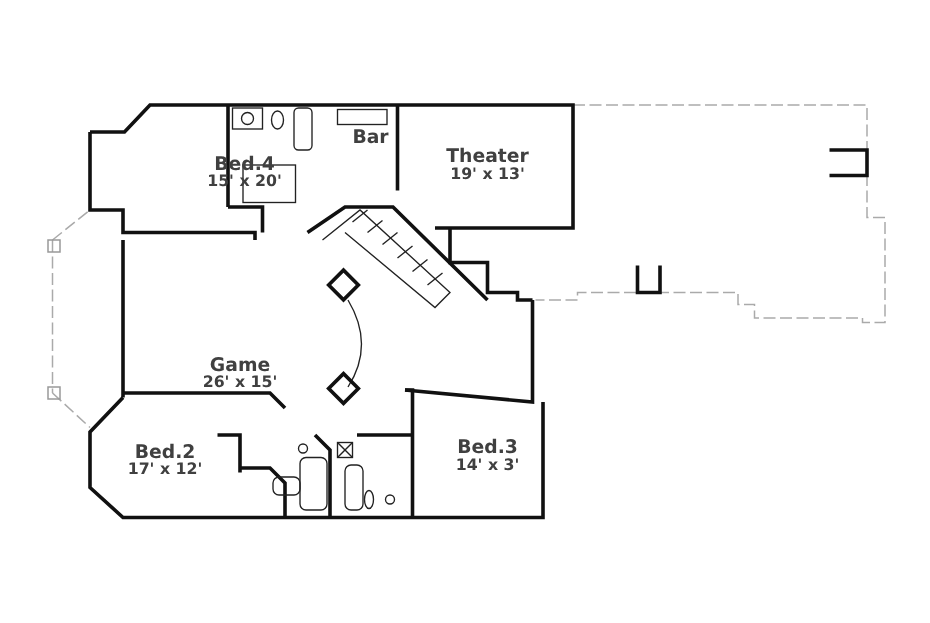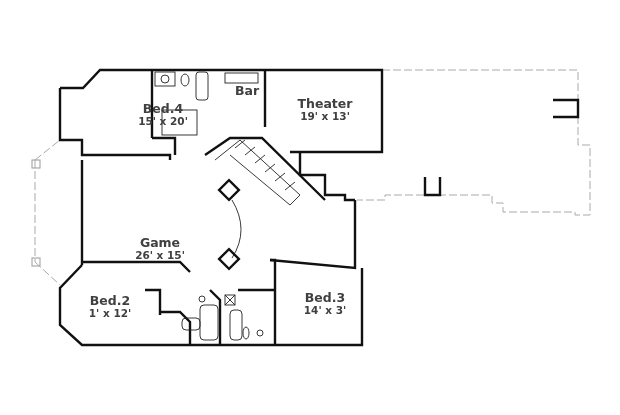--- a/index.html
+++ b/index.html
@@ -96,18 +96,18 @@
 <div class="room-label" style="left:290px; top:97px; width:70px;">
   <span class="room-name">Theater</span>
   <span class="room-dim">19' x 13'</span>
 </div>
 <div class="room-label" style="left:125px; top:200px; width:70px;margin-top:36px;">
   <span class="room-name">Game</span>
   <span class="room-dim">26' x 15'</span>
 </div>
 <div class="room-label" style="left:80px; top:294px; width:60px;">
   <span class="room-name">Bed.2</span>
-  <span class="room-dim">1' x 12'</span>
+  <span class="room-dim">17' x 12'</span>
 </div>
 <div class="room-label" style="left:295px; top:291px; width:60px;">
   <span class="room-name">Bed.3</span>
   <span class="room-dim">14' x 3'</span>
 </div>
 
 </body></html>

